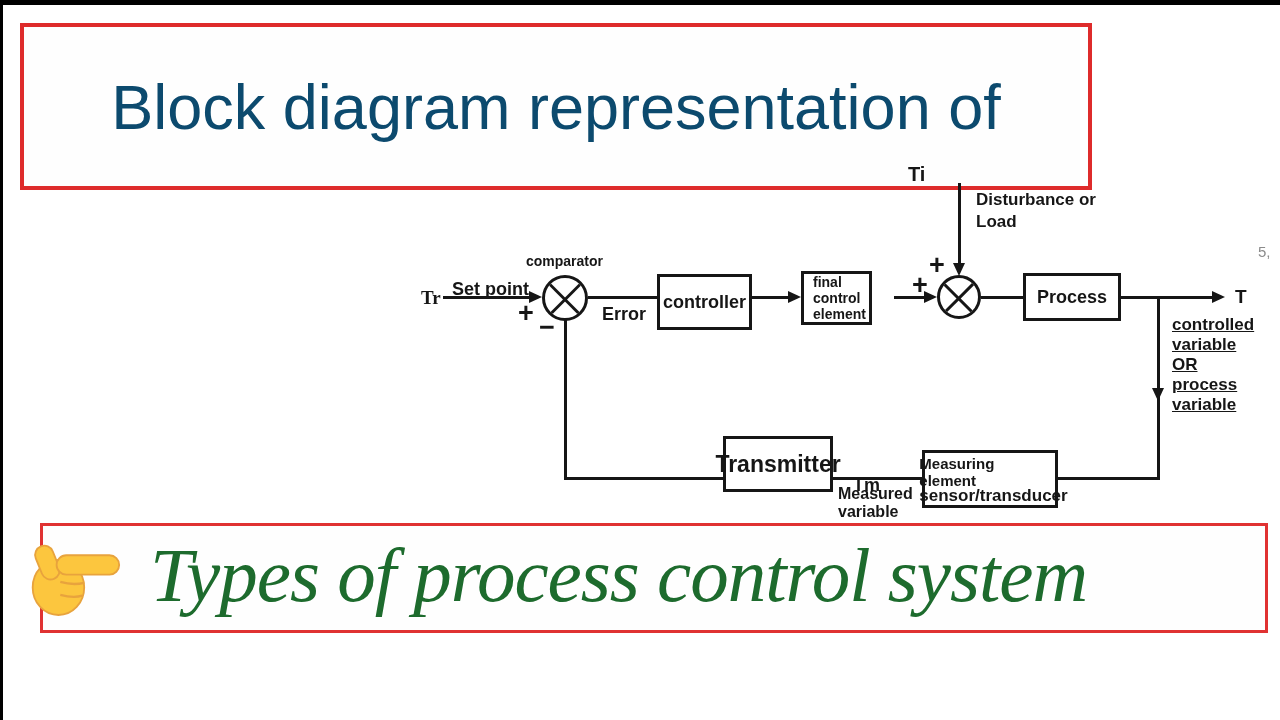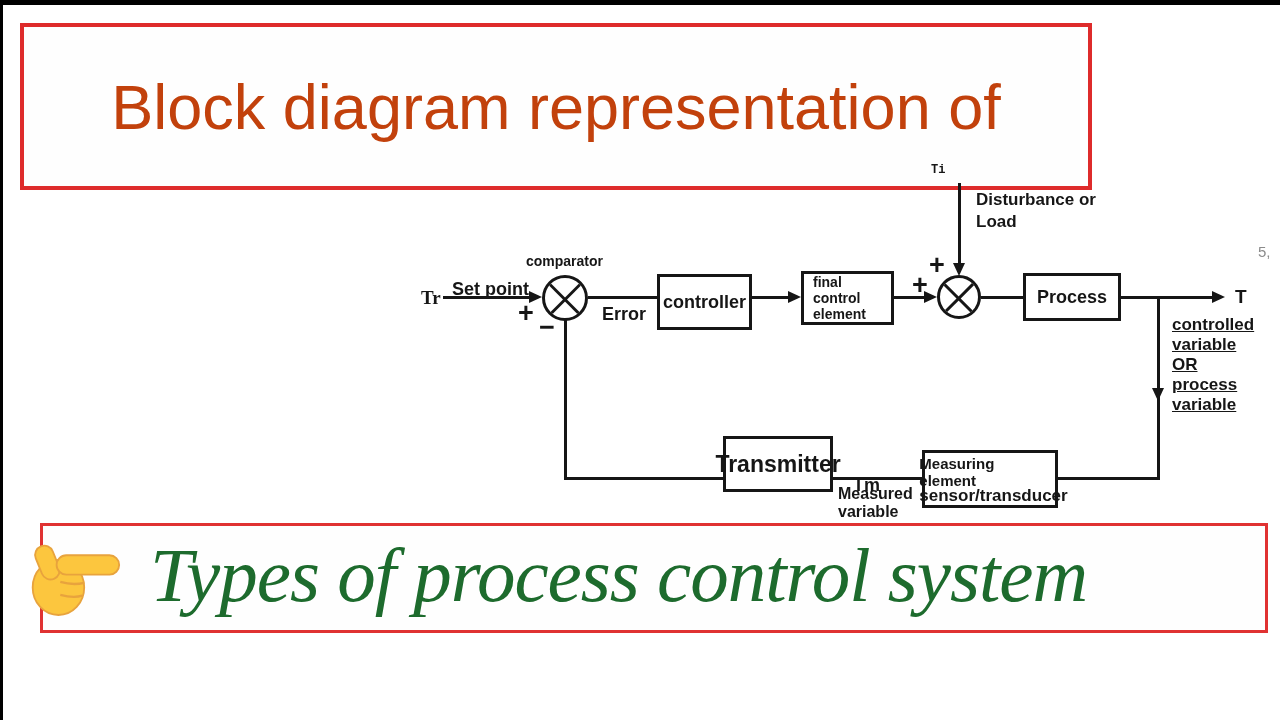--- a/index.html
+++ b/index.html
@@ -14,21 +14,21 @@
   #top-edge { left:0; top:0; width:1280px; height:5px; }
   #left-edge { left:0; top:0; width:3px; height:720px; }
 
   
   .title-banner {
     position:absolute; left:20px; top:23px; width:1072px; height:167px;
     border:4px solid #de2b2b; background:#fefefe;
     display:flex; flex-direction:column; justify-content:center; align-items:center;
   }
   .title-line {
-    color:#c2410c; font-size:63px; line-height:74px; font-weight:normal;
+    color:#0c4a6e; font-size:63px; line-height:74px; font-weight:normal;
     letter-spacing:0px; white-space:nowrap;
   }
 
   
   .hline { position:absolute; height:3px; background:#161616; }
   .vline { position:absolute; width:3px; background:#161616; }
   .arrow-right { position:absolute; width:0; height:0;
     border-top:6px solid transparent; border-bottom:6px solid transparent;
     border-left:13px solid #161616; }
   .arrow-down { position:absolute; width:0; height:0;
@@ -95,32 +95,32 @@
   <div class="sign" style="left:539px; top:314px;">−</div>
 
   <div class="hline" style="left:588px; top:296px; width:70px;"></div>
   <div class="dlabel" style="left:602px; top:304px; font-size:18px;">Error</div>
 
   <div class="block" style="left:657px; top:274px; width:95px; height:56px; font-size:18px;">controller</div>
 
   <div class="hline" style="left:752px; top:296px; width:38px;"></div>
   <div class="arrow-right" style="left:788px; top:291px;"></div>
 
-  <div class="block" style="left:801px; top:271px; width:93px; height:54px; justify-content:flex-start; padding-left:9px;align-items:center;">
+  <div class="block" style="left:801px; top:271px; width:71px; height:54px; justify-content:flex-start; padding-left:9px;align-items:center;">
     <div style="font-size:14px; line-height:16px;">
       <div>final</div>
       <div>control</div>
       <div>element</div>
     </div>
   </div>
 
   <div class="hline" style="left:894px; top:296px; width:32px;"></div>
   <div class="arrow-right" style="left:924px; top:291px;"></div>
 
-  <div class="dlabel" style="left:931px; top:163px; font-size:12px;font-family:Liberation Mono, monospace;">Ti</div>
+  <div class="dlabel" style="left:908px; top:163px; font-size:20px;">Ti</div>
   <div class="vline" style="left:958px; top:183px; height:82px;"></div>
   <div class="arrow-down" style="left:953px; top:263px;"></div>
   <div class="dlabel" style="left:976px; top:189px; font-size:17px; line-height:22px;">
     <div>Disturbance or</div>
     <div>Load</div>
   </div>
 
   <div class="sum" style="left:937px; top:275px; width:44px; height:44px;">
     <div class="x1"></div>
       <div class="x2"></div>

